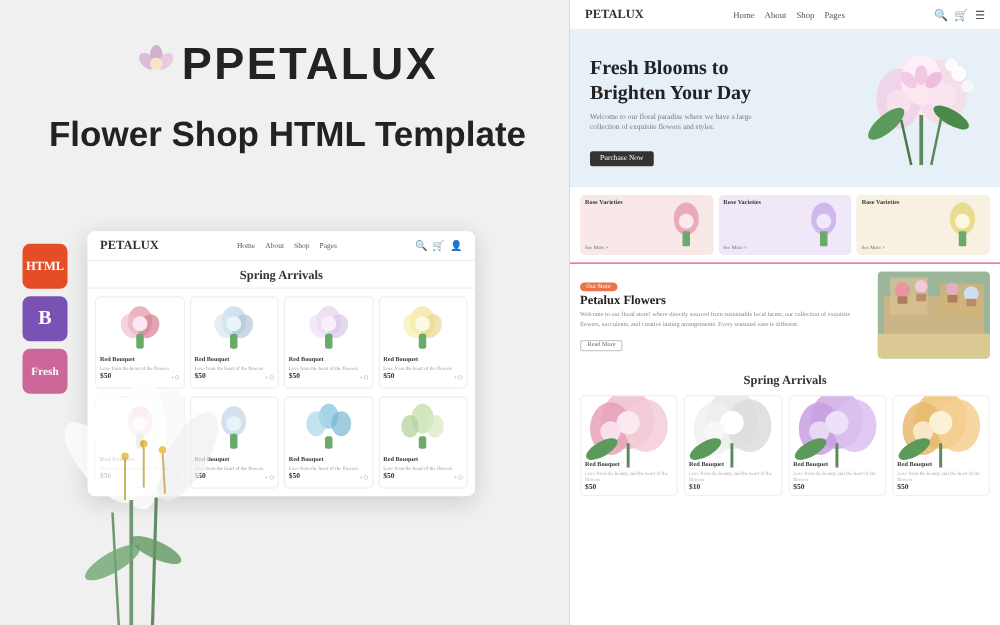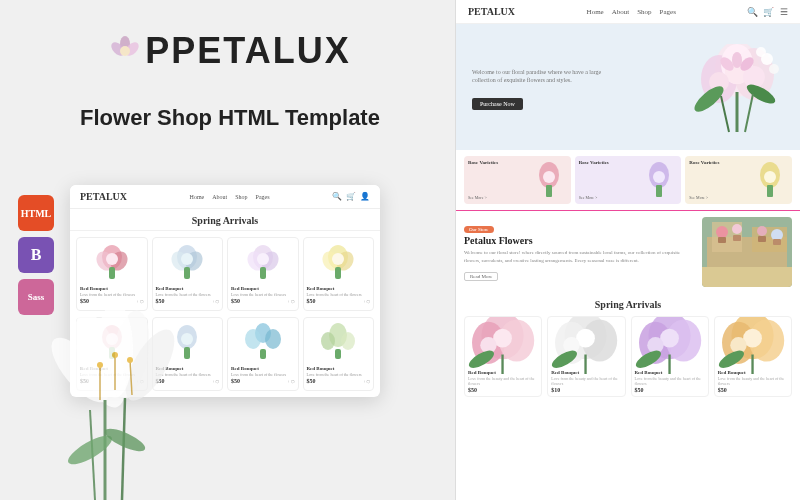--- a/index.html
+++ b/index.html
@@ -41,28 +41,27 @@
     }
     .logo-text {
       font-size: 36px;
       font-weight: 900;
       letter-spacing: 2px;
       color: #222;
       font-family: 'Arial Black', sans-serif;
     }
 
     .tagline {
-      font-size: 22px;
+      font-size: 28px;
       font-weight: 900;
       color: #222;
       text-align: center;
       font-family: 'Arial Black', sans-serif;
       margin-bottom: 16px;
       line-height: 1.3;
-      margin-top: 14px;
     }
 
     
     .badges {
       position: absolute;
       left: 18px;
       top: 195px;
       display: flex;
       flex-direction: column;
       gap: 6px;
@@ -413,21 +412,21 @@
   <div class="tagline">Flower Shop HTML Template</div>
 
   <div class="badges">
     <div class="badge badge-html">
       <span>HTML</span>
     </div>
     <div class="badge badge-b">
       <span>B</span>
     </div>
     <div class="badge badge-sass">
-      <span>Sass</span>
+      <span>Fresh</span>
     </div>
   </div>
 
   <div class="inner-mockup">
     <div class="mockup-header">
       <div class="mockup-logo-small">PETALUX</div>
       <div class="mockup-nav">
         <span>Home</span>
         <span>About</span>
         <span>Shop</span>
@@ -634,20 +633,24 @@
     </div>
     <div class="site-icons">
       <span>🔍</span>
       <span>🛒</span>
       <span>☰</span>
     </div>
   </div>
 
   <div class="hero-section">
     <div class="hero-text">
+      <div class="hero-title">
+        <span>Fresh Blooms to</span><br>
+        <span>Brighten Your Day</span>
+      </div>
       <div class="hero-subtitle">Welcome to our floral paradise where we have a large collection of exquisite flowers and styles.</div>
       <div class="hero-btn">Purchase Now</div>
     </div>
     <div class="hero-flower-img">
       <svg viewBox="0 0 95 90" xmlns="http://www.w3.org/2000/svg">
 
         <ellipse cx="48" cy="25" rx="22" ry="28" fill="#f8e8f0" opacity="0.9"></ellipse>
         <ellipse cx="30" cy="35" rx="18" ry="24" fill="#f0d0e8" opacity="0.85"></ellipse>
         <ellipse cx="65" cy="30" rx="20" ry="26" fill="#f4dce8" opacity="0.85"></ellipse>
         <ellipse cx="48" cy="20" rx="16" ry="20" fill="#fff0f8" opacity="0.9"></ellipse>

